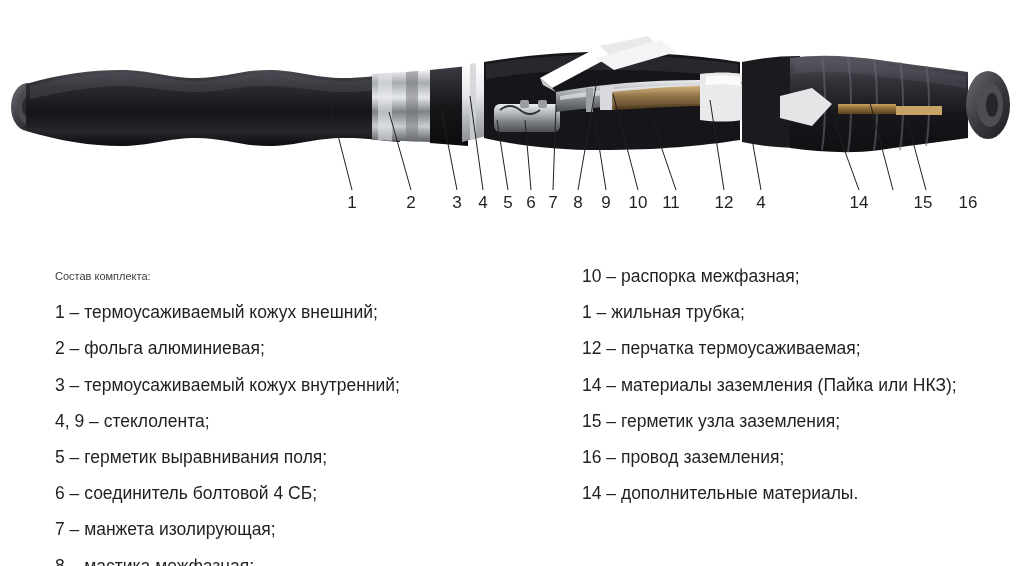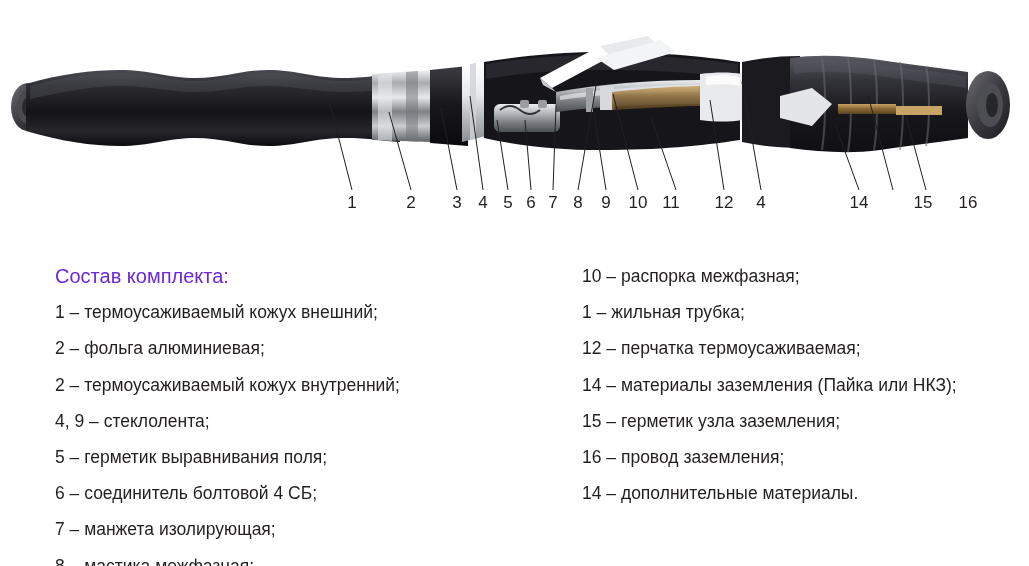--- a/index.html
+++ b/index.html
@@ -66,23 +66,23 @@
   #legend-col-left { left: 55px; width: 460px; }
   #legend-col-right { left: 549px; width: 470px; margin-left: 33px; }
 
   .legend-line {
     font-size: 17.5px;
     line-height: 36.2px;
     color: #231f20;
     white-space: nowrap;
   }
   .legend-head {
-    font-size: 20px;
+    font-size: 11px;
     line-height: 36.2px;
-    color: #6d28d9;
+    color: #404040;
     white-space: nowrap;
   }
 </style>
 </head>
 <body>
 
 <div id="sheet">
 
   <div id="figure">
     <svg width="1029" height="230" viewBox="0 0 1029 230" xmlns="http://www.w3.org/2000/svg">
@@ -273,21 +273,21 @@
       <span class="callout-num" style="left:968px">16</span>
     </div>
   </div>
 
   <div id="legend">
 
     <div class="legend-col" id="legend-col-left">
       <div class="legend-head">Состав комплекта:</div>
       <div class="legend-line">1 – термоусаживаемый кожух внешний;</div>
       <div class="legend-line">2 – фольга алюминиевая;</div>
-      <div class="legend-line">2 – термоусаживаемый кожух внутренний;</div>
+      <div class="legend-line">3 – термоусаживаемый кожух внутренний;</div>
       <div class="legend-line">4, 9 – стеклолента;</div>
       <div class="legend-line">5 – герметик выравнивания поля;</div>
       <div class="legend-line">6 – соединитель болтовой 4 СБ;</div>
       <div class="legend-line">7 – манжета изолирующая;</div>
       <div class="legend-line">8 – мастика межфазная;</div>
     </div>
 
     <div class="legend-col" id="legend-col-right">
       <div class="legend-line">10 – распорка межфазная;</div>
       <div class="legend-line">1 – жильная трубка;</div>

